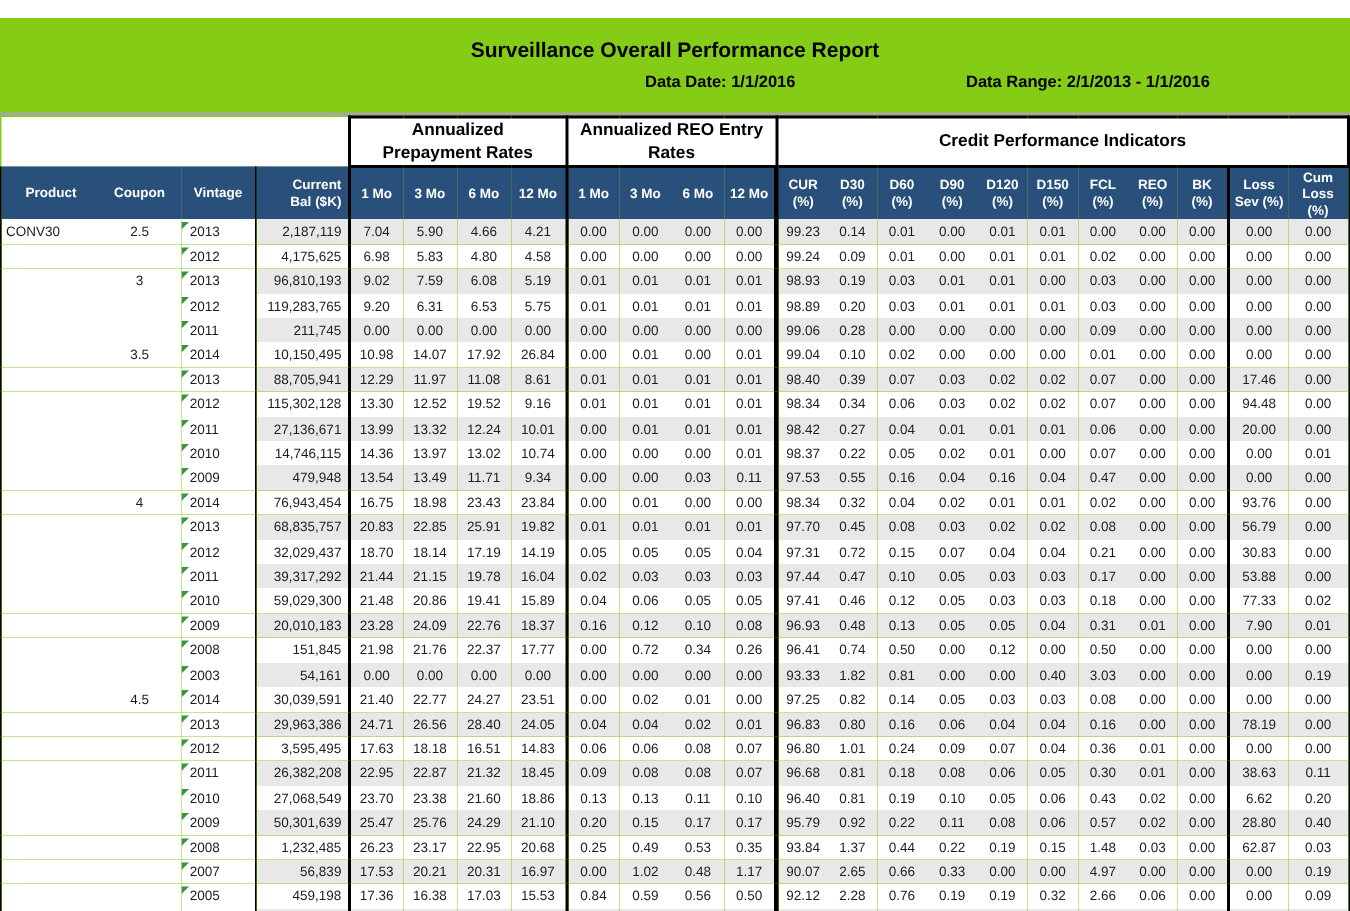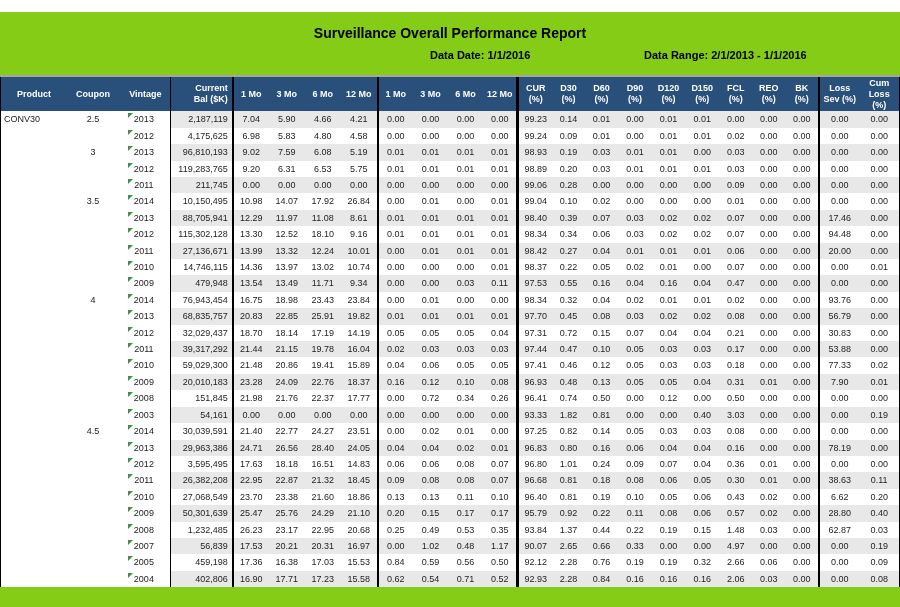--- a/index.html
+++ b/index.html
@@ -46,21 +46,21 @@
   }
   tr.colhdr th.c0{text-align:left;padding-left:16px;}
   tr.colhdr th.c3{text-align:right;padding-right:4px;}
   
   tbody td{
     font-size:9px;color:var(--cell-text);height:16.4px;line-height:16.4px;
     text-align:center;white-space:nowrap;overflow:hidden;padding:0;
     background:#fff;
   }
   tbody td.c0{text-align:left;padding-left:3px;}
-  tbody td.c2{text-align:center;padding-right:9px;}
+  tbody td.c2{text-align:left;padding-right:9px;}
   tbody td.c3{text-align:right;padding-right:4px;}
   tr.stripe td.striped{background:var(--stripe);}
   
   .bL1{border-left:1px solid var(--border);}
   .bL2{border-left:2px solid var(--border);}
   .bL3{border-left:3px solid var(--border);}
   .bR1{border-right:1px solid var(--border);}
   .flag{
     display:inline-block;width:0;height:0;
     border-top:5px solid var(--flag);border-right:5px solid transparent;
@@ -98,20 +98,26 @@
         <col style="width:34px">
       <col style="width:33px">
         <col style="width:34px">
         <col style="width:33px">
         <col style="width:33px">
       <col style="width:34px">
         <col style="width:40px">
         <col style="width:40px">
     </colgroup>
     <thead>
+      <tr class="grp">
+        <td class="gspacer" colspan="4"></td>
+        <td class="gbox" colspan="4">Annualized Prepayment Rates</td>
+        <td class="gbox" colspan="4">Annualized REO Entry Rates</td>
+        <td class="gbox" colspan="11">Credit Performance Indicators</td>
+      </tr>
       <tr class="colhdr">
           <th class="c0 bL1">Product</th>
           <th class="c1">Coupon</th>
           <th class="c2">Vintage</th>
           <th class="c3 bL1">Current
 Bal ($K)</th>
           <th class="c4 bL2">1 Mo</th>
           <th class="c5">3 Mo</th>
           <th class="c6">6 Mo</th>
           <th class="c7">12 Mo</th>
@@ -320,21 +326,21 @@
           <td class="c21 bL2 striped">17.46</td>
           <td class="c22 bR1 striped">0.00</td>
         </tr>
         <tr class="">
           <td class="c0 bL1"></td>
           <td class="c1"></td>
           <td class="c2"><span class="flag"></span><span>2012</span></td>
           <td class="c3 bL1 striped">115,302,128</td>
           <td class="c4 bL2 striped">13.30</td>
           <td class="c5 striped">12.52</td>
-          <td class="c6 striped">18.10</td>
+          <td class="c6 striped">19.52</td>
           <td class="c7 striped">9.16</td>
           <td class="c8 bL2 striped">0.01</td>
           <td class="c9 striped">0.01</td>
           <td class="c10 striped">0.01</td>
           <td class="c11 striped">0.01</td>
           <td class="c12 bL3 striped">98.34</td>
           <td class="c13 striped">0.34</td>
           <td class="c14 striped">0.06</td>
           <td class="c15 striped">0.03</td>
           <td class="c16 striped">0.02</td>

